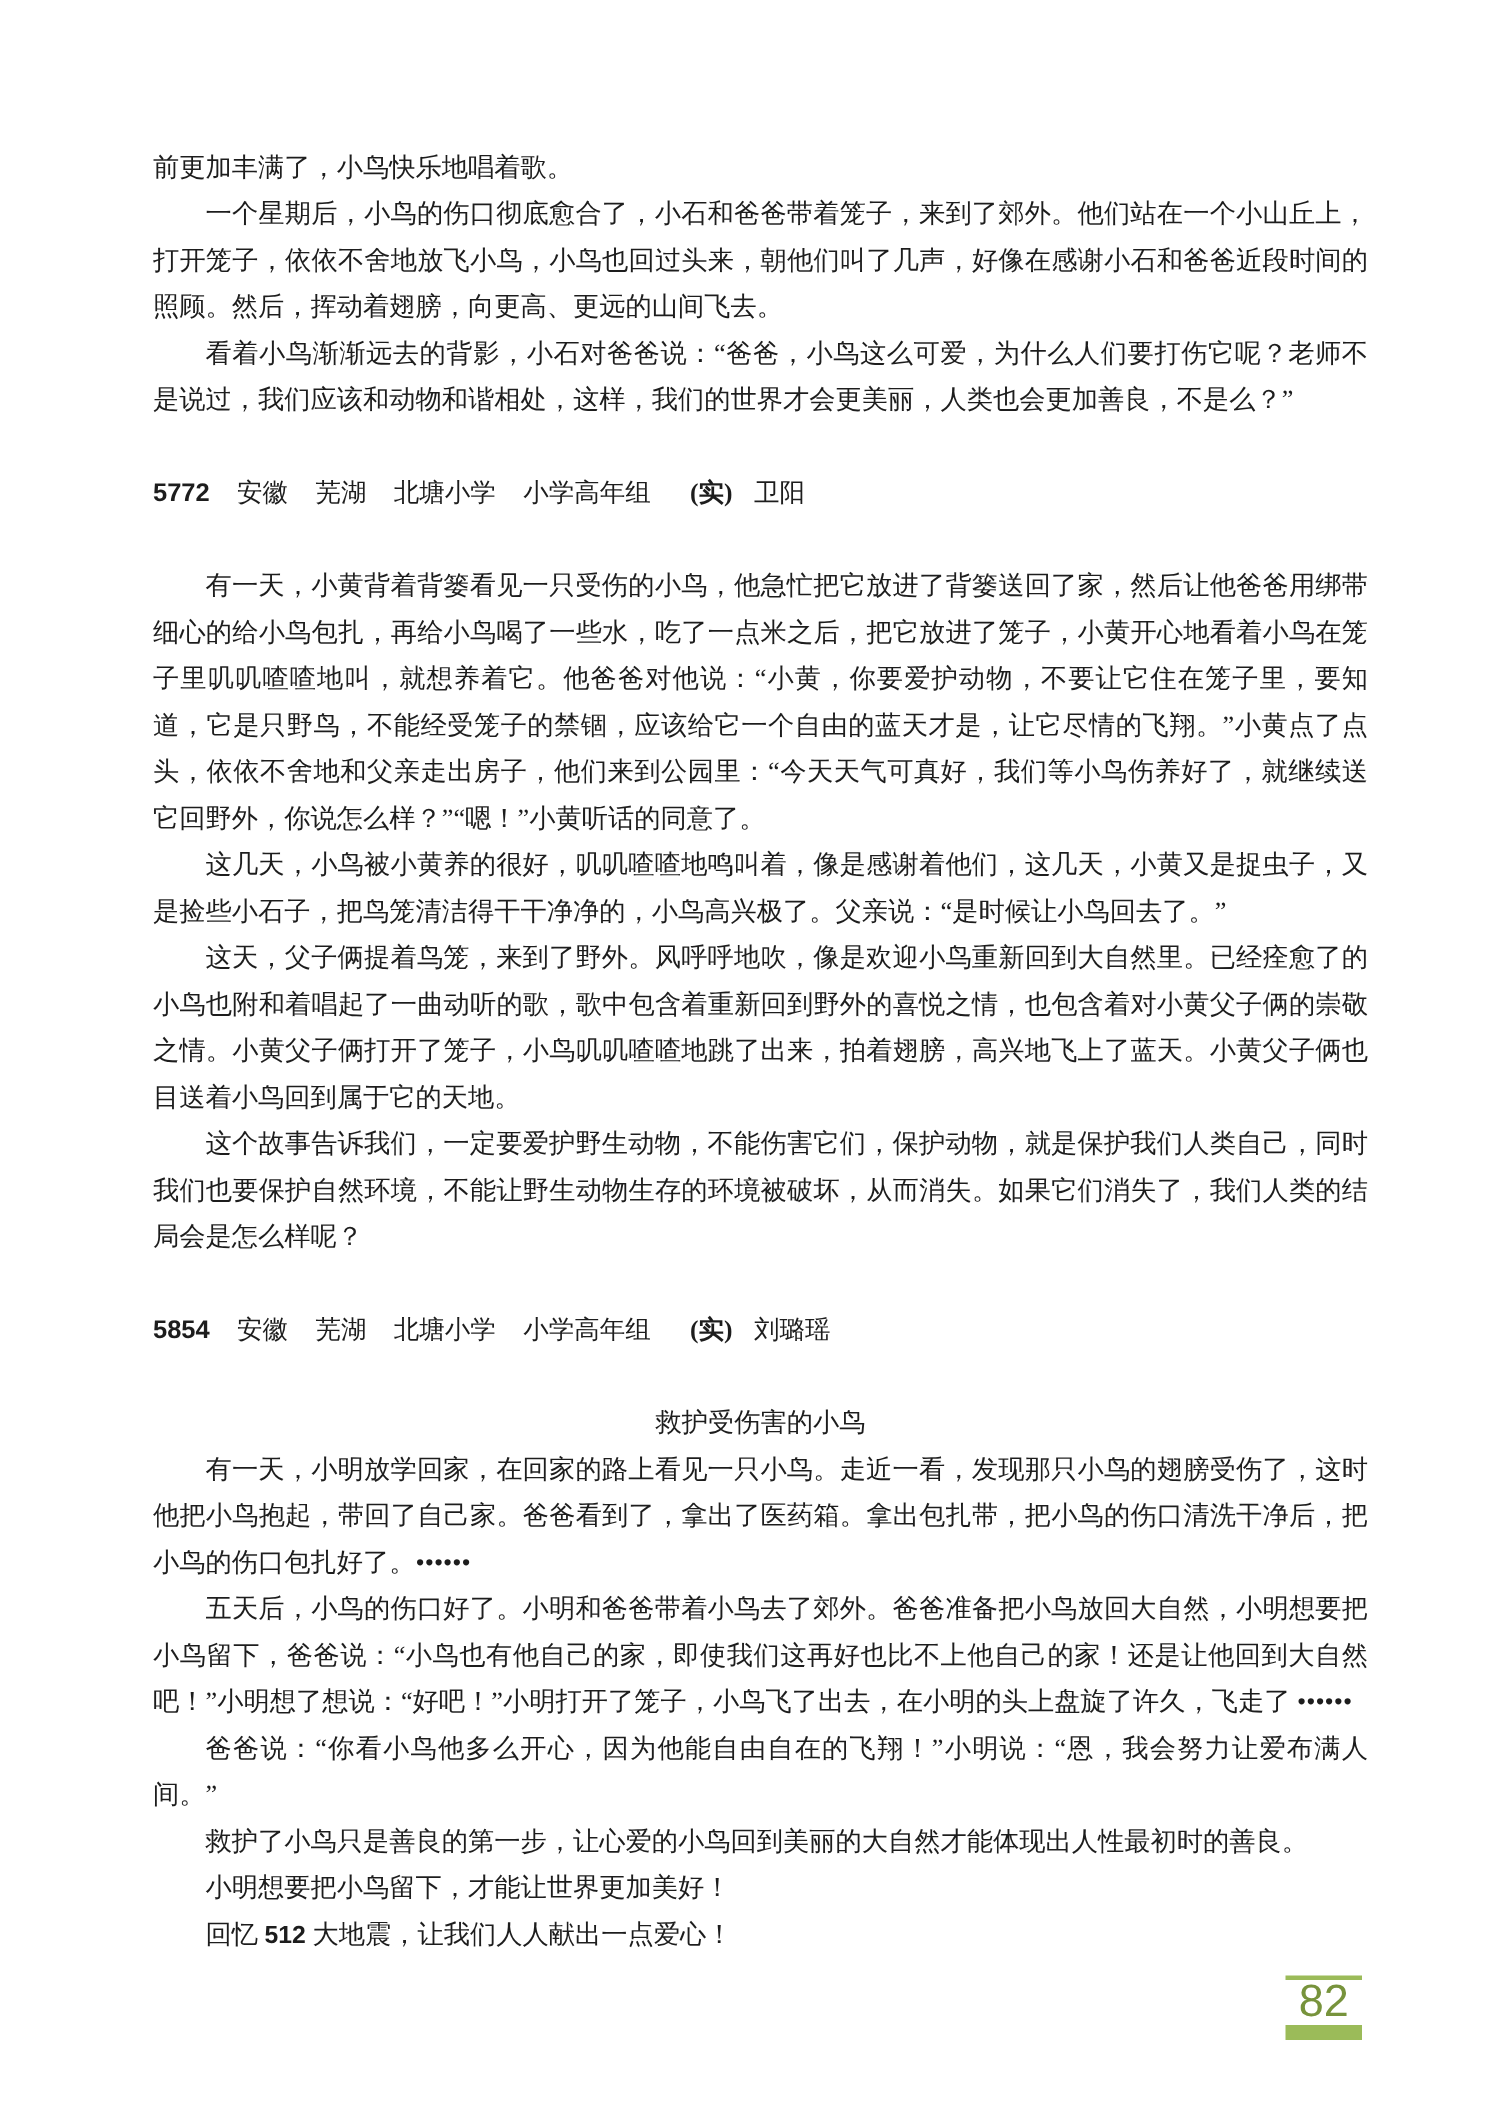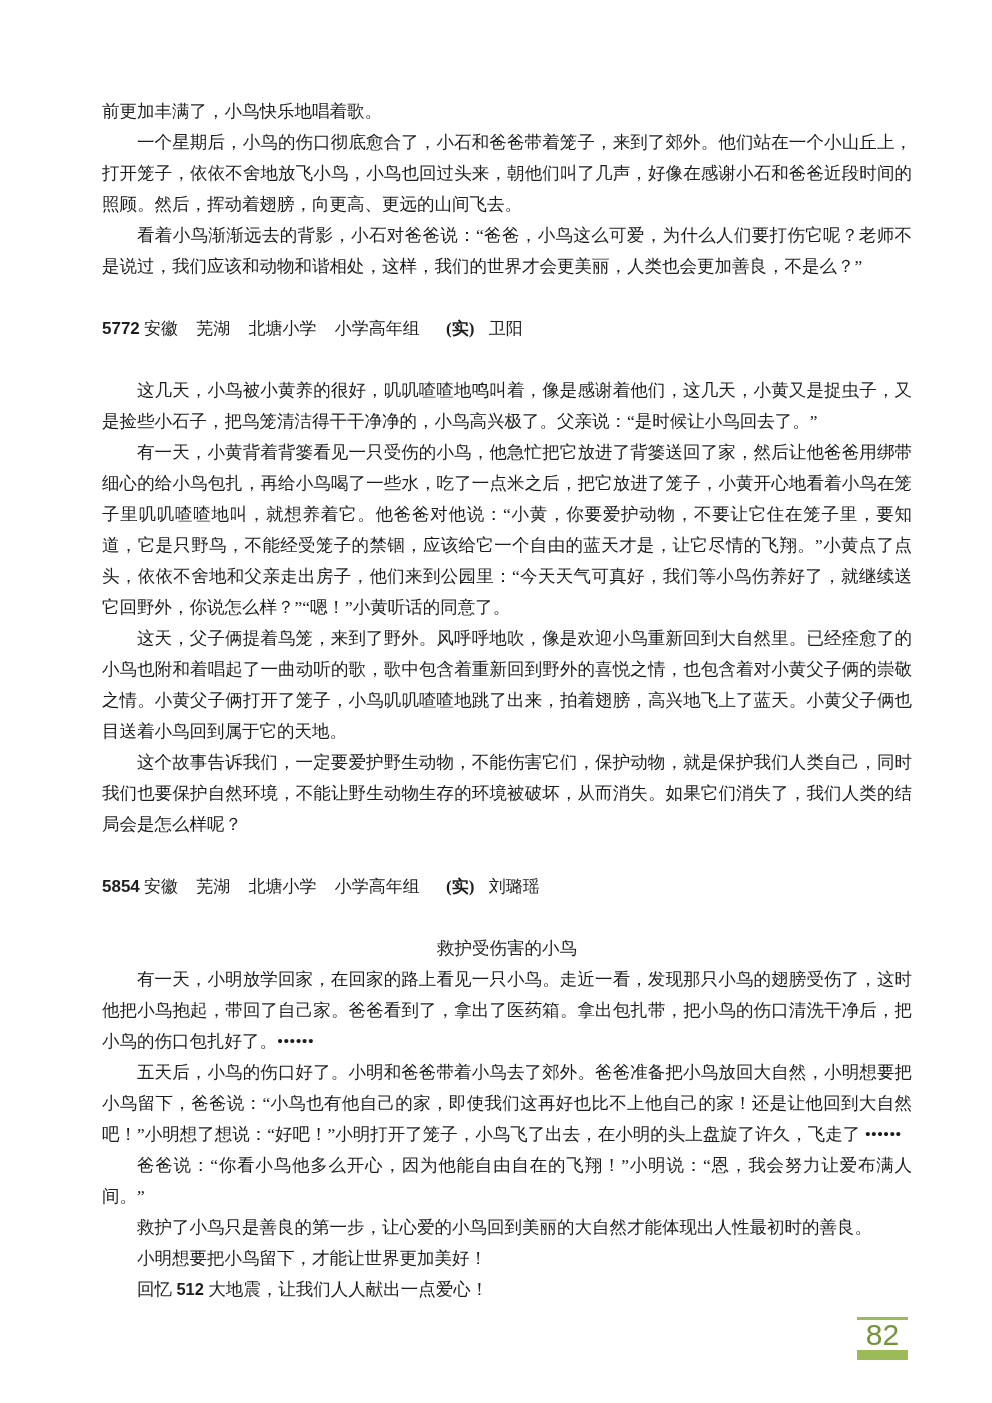--- a/index.html
+++ b/index.html
@@ -35,20 +35,21 @@
   }
   .entry-header {
     margin: 31px 0;
     font-size: 17px;
     line-height: 31px;
   }
   .entry-id {
     font-family: "Liberation Sans", "DejaVu Sans", sans-serif;
     font-weight: bold;
     font-size: 17px;
+    margin-right: 14px;
   }
   .entry-meta {
     margin-right: 14px;
   }
   .entry-tag {
     font-weight: bold;
     margin-left: 8px;
     margin-right: 10px;
   }
   .essay-title {
@@ -99,22 +100,22 @@
     <div class="entry-header">
       <span class="entry-id">5772</span>
       <span class="entry-meta">安徽</span>
       <span class="entry-meta">芜湖</span>
       <span class="entry-meta">北塘小学</span>
       <span class="entry-meta">小学高年组</span>
       <span class="entry-tag">(实)</span>
       <span class="entry-meta">卫阳</span>
     </div>
 
+    <p class="para">有一天，小黄背着背篓看见一只受伤的小鸟，他急忙把它放进了背篓送回了家，然后让他爸爸用绑带细心的给小鸟包扎，再给小鸟喝了一些水，吃了一点米之后，把它放进了笼子，小黄开心地看着小鸟在笼子里叽叽喳喳地叫，就想养着它。他爸爸对他说：“小黄，你要爱护动物，不要让它住在笼子里，要知道，它是只野鸟，不能经受笼子的禁锢，应该给它一个自由的蓝天才是，让它尽情的飞翔。”小黄点了点头，依依不舍地和父亲走出房子，他们来到公园里：“今天天气可真好，我们等小鸟伤养好了，就继续送它回野外，你说怎么样？”“嗯！”小黄听话的同意了。</p>
     <p class="para">这几天，小鸟被小黄养的很好，叽叽喳喳地鸣叫着，像是感谢着他们，这几天，小黄又是捉虫子，又是捡些小石子，把鸟笼清洁得干干净净的，小鸟高兴极了。父亲说：“是时候让小鸟回去了。”</p>
-    <p class="para">有一天，小黄背着背篓看见一只受伤的小鸟，他急忙把它放进了背篓送回了家，然后让他爸爸用绑带细心的给小鸟包扎，再给小鸟喝了一些水，吃了一点米之后，把它放进了笼子，小黄开心地看着小鸟在笼子里叽叽喳喳地叫，就想养着它。他爸爸对他说：“小黄，你要爱护动物，不要让它住在笼子里，要知道，它是只野鸟，不能经受笼子的禁锢，应该给它一个自由的蓝天才是，让它尽情的飞翔。”小黄点了点头，依依不舍地和父亲走出房子，他们来到公园里：“今天天气可真好，我们等小鸟伤养好了，就继续送它回野外，你说怎么样？”“嗯！”小黄听话的同意了。</p>
     <p class="para">这天，父子俩提着鸟笼，来到了野外。风呼呼地吹，像是欢迎小鸟重新回到大自然里。已经痊愈了的小鸟也附和着唱起了一曲动听的歌，歌中包含着重新回到野外的喜悦之情，也包含着对小黄父子俩的崇敬之情。小黄父子俩打开了笼子，小鸟叽叽喳喳地跳了出来，拍着翅膀，高兴地飞上了蓝天。小黄父子俩也目送着小鸟回到属于它的天地。</p>
     <p class="para">这个故事告诉我们，一定要爱护野生动物，不能伤害它们，保护动物，就是保护我们人类自己，同时我们也要保护自然环境，不能让野生动物生存的环境被破坏，从而消失。如果它们消失了，我们人类的结局会是怎么样呢？</p>
 
     <div class="entry-header">
       <span class="entry-id">5854</span>
       <span class="entry-meta">安徽</span>
       <span class="entry-meta">芜湖</span>
       <span class="entry-meta">北塘小学</span>
       <span class="entry-meta">小学高年组</span>
       <span class="entry-tag">(实)</span>

